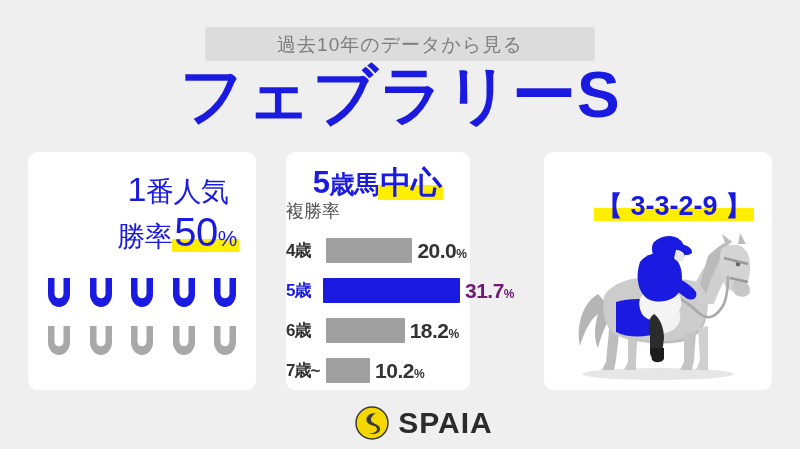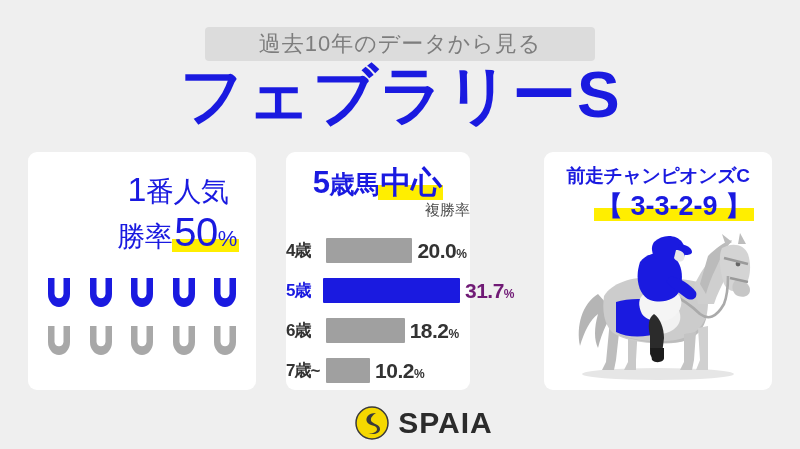--- a/index.html
+++ b/index.html
@@ -26,21 +26,21 @@
     position: absolute;
     left: 205px; top: 27px;
     width: 390px; height: 34px;
     background: #dcdcdc;
     border-radius: 4px;
     display: flex;
     align-items: center;
     justify-content: center;
   }
   .subtitle-pill .subtitle-text {
-    font-size: 22px;
+    font-size: 19px;
     font-weight: 500;
     color: #7d7d7d;
     letter-spacing: 1px;
     line-height: 1;
   }
   .main-title {
     position: absolute;
     left: 0; top: 62px;
     width: 800px;
     text-align: center;
@@ -125,23 +125,23 @@
     letter-spacing: -0.5px;
     line-height: 1.1;
     white-space: nowrap;
   }
   .mc-heading .age-num { font-size: 31px; }
   .mc-heading .emph { font-size: 31px; }
   .mc-sub {
     position: absolute;
     left: 0; top: 50px;
     width: 100%;
-    text-align: right;
+    text-align: left;
     color: #4d4d4d;
-    font-size: 15px;
+    font-size: 18px;
     line-height: 1;
   }
   .chart {
     position: absolute;
     left: 0; top: 78px;
     width: 228px;
   }
   .bar-row {
     position: relative;
     height: 40px;
@@ -327,21 +327,20 @@
           <div class="bar-label">7歳~</div>
           <div class="bar-track">
             <div class="bar" style="width: 44.082px;"></div>
             <div class="bar-value"><span>10.2</span><span class="pc">%</span></div>
           </div>
         </div>
       </div>
   </div>
 
   <div class="card card-right">
-    <div class="rc-heading">前走チャンピオンズC</div>
     <div class="rc-record"><span class="rec-text hl-yellow">【 3-3-2-9 】</span></div>
 
     <div class="horse-wrap">
       <svg viewBox="0 0 200 155">
         <ellipse cx="100" cy="146" rx="76" ry="6" fill="#e6e6e6"></ellipse>
 
         <path d="M40 66 C24 76 18 98 22 118 C26 104 32 92 40 86 C36 100 36 112 40 120 C44 104 50 92 56 84 Z" fill="#b5b5b5"></path>
 
         <path d="M52 92 L48 134 L44 142 L56 142 L58 132 L62 96 Z" fill="#bdbdbd"></path>
         <path d="M70 96 L70 134 L66 142 L78 142 L78 132 L80 98 Z" fill="#c9c9c9"></path>

